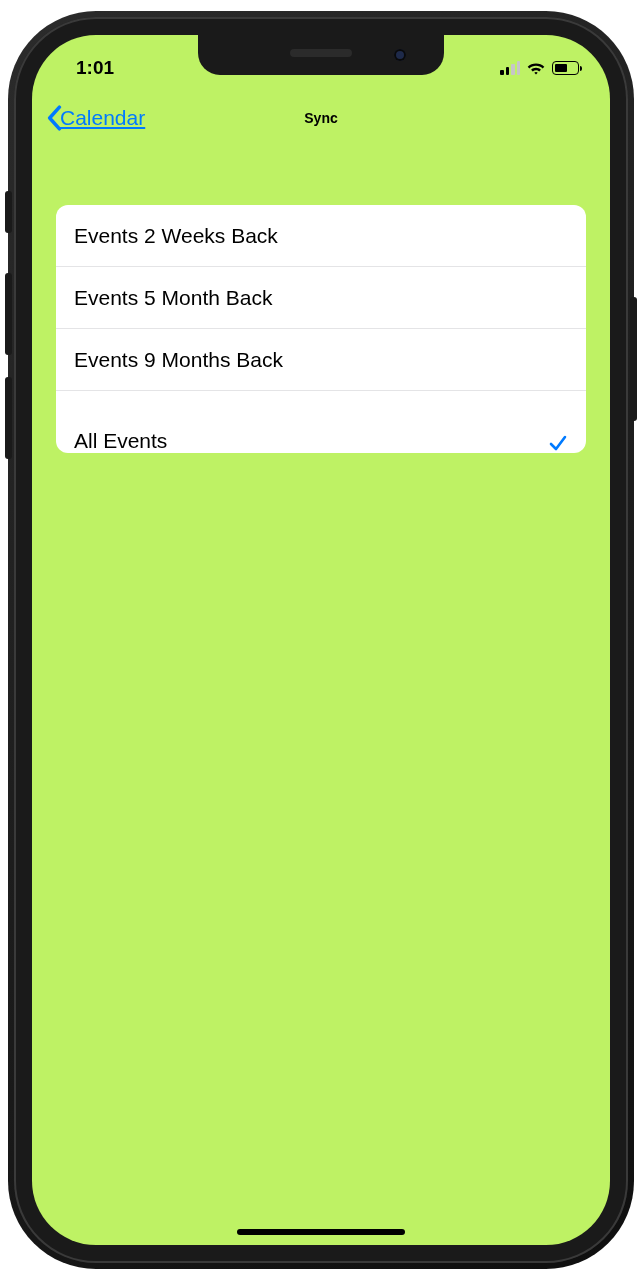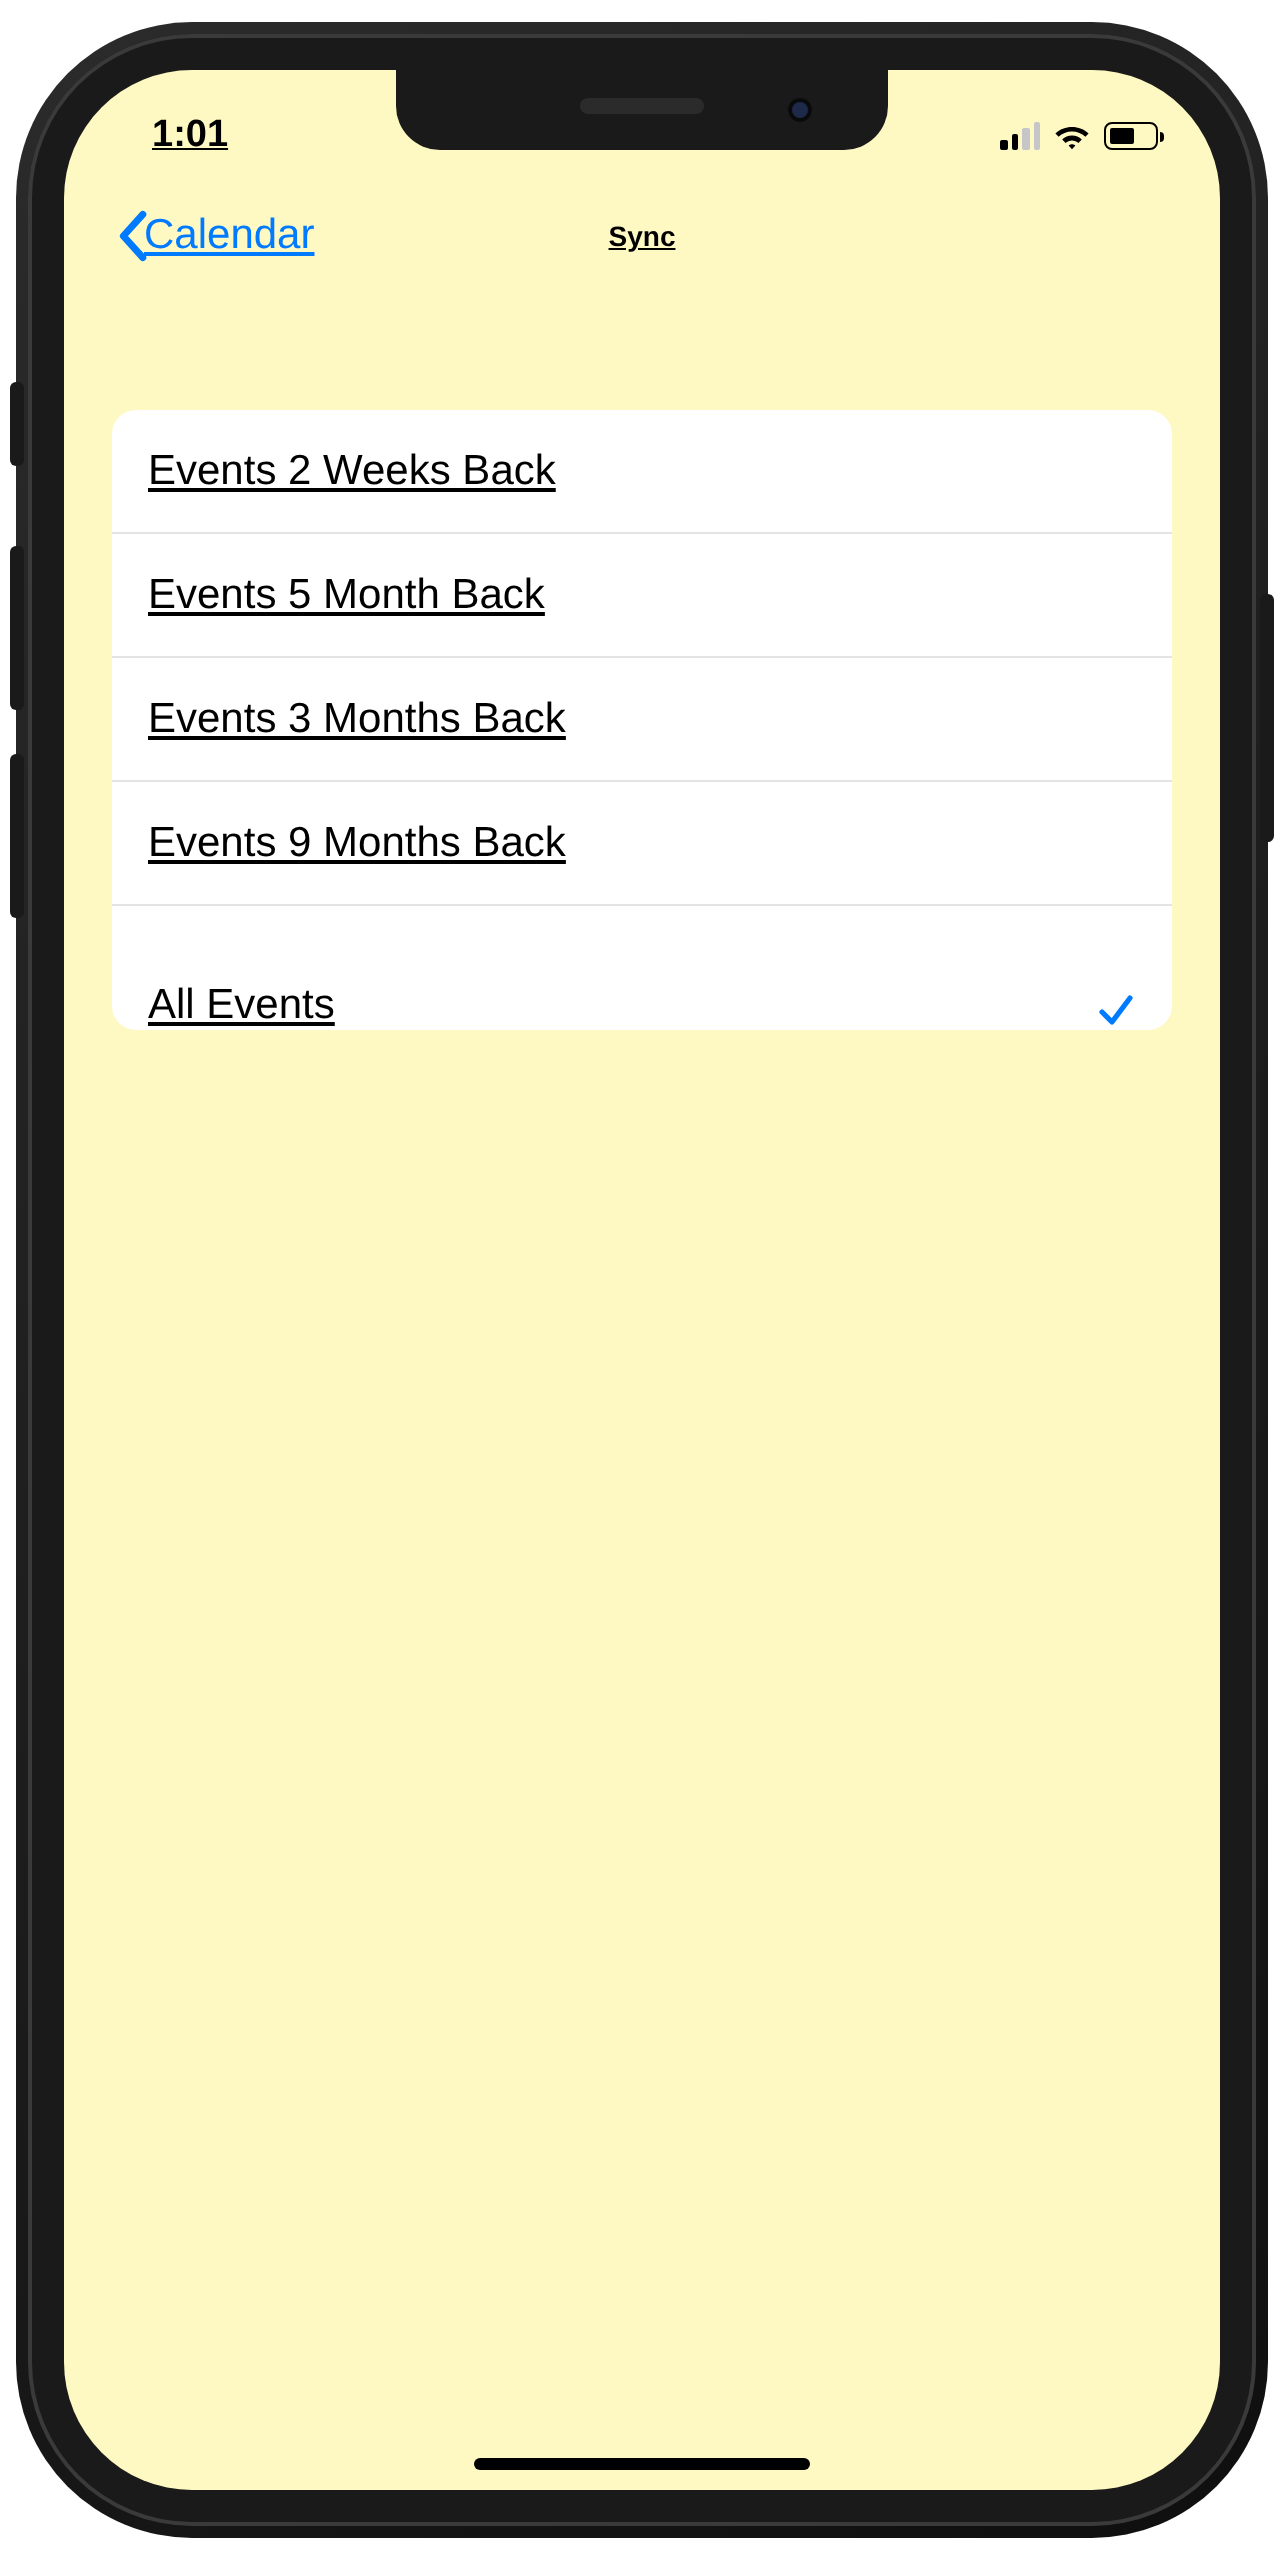--- a/index.html
+++ b/index.html
@@ -40,25 +40,24 @@
       border-radius: 3px;
     }
     .side-button.left1 { left: -9px; top: 174px; width: 7px; height: 42px; }
     .side-button.left2 { left: -9px; top: 256px; width: 7px; height: 82px; }
     .side-button.left3 { left: -9px; top: 360px; width: 7px; height: 82px; }
     .side-button.right1 { right: -9px; top: 280px; width: 7px; height: 124px; }
 
     .screen {
       width: 100%;
       height: 100%;
-      background: #fef9c3;
+      background: #bef264;
       border-radius: 64px;
       overflow: hidden;
       position: relative;
-      text-decoration: underline;
     }
     .notch {
       position: absolute;
       top: 0;
       left: 50%;
       transform: translateX(-50%);
       width: 246px;
       height: 40px;
       background: #1a1a1a;
       border-bottom-left-radius: 22px;
@@ -151,21 +150,21 @@
     .nav-bar {
       height: 58px;
       display: flex;
       align-items: center;
       justify-content: center;
       position: relative;
       padding: 0 14px;
     }
     .nav-back {
       position: absolute;
-      left: 26px;
+      left: 14px;
       display: flex;
       align-items: center;
       color: #007aff;
       font-size: 21px;
       cursor: pointer;
     }
     .nav-back-text {
       text-decoration: underline;
       margin-left: -2px;
     }
@@ -264,23 +263,20 @@
       <div class="list-group">
 
         <div class="list-row">
           <span>Events 2 Weeks Back</span>
         </div>
 
         <div class="list-row">
           <span>Events 5 Month Back</span>
         </div>
 
-        <div class="list-row">
-          <span>Events 3 Months Back</span>
-        </div>
 
         <div class="list-row">
           <span>Events 9 Months Back</span>
         </div>
 
         <div class="list-row">
           <span>All Events</span>
           <span class="checkmark">
             <svg width="20" height="20" viewBox="0 0 20 20">
               <path d="M3 11 L8 16 L17 4" stroke="#007aff" stroke-width="2.6" fill="none" stroke-linecap="round" stroke-linejoin="round"></path>

